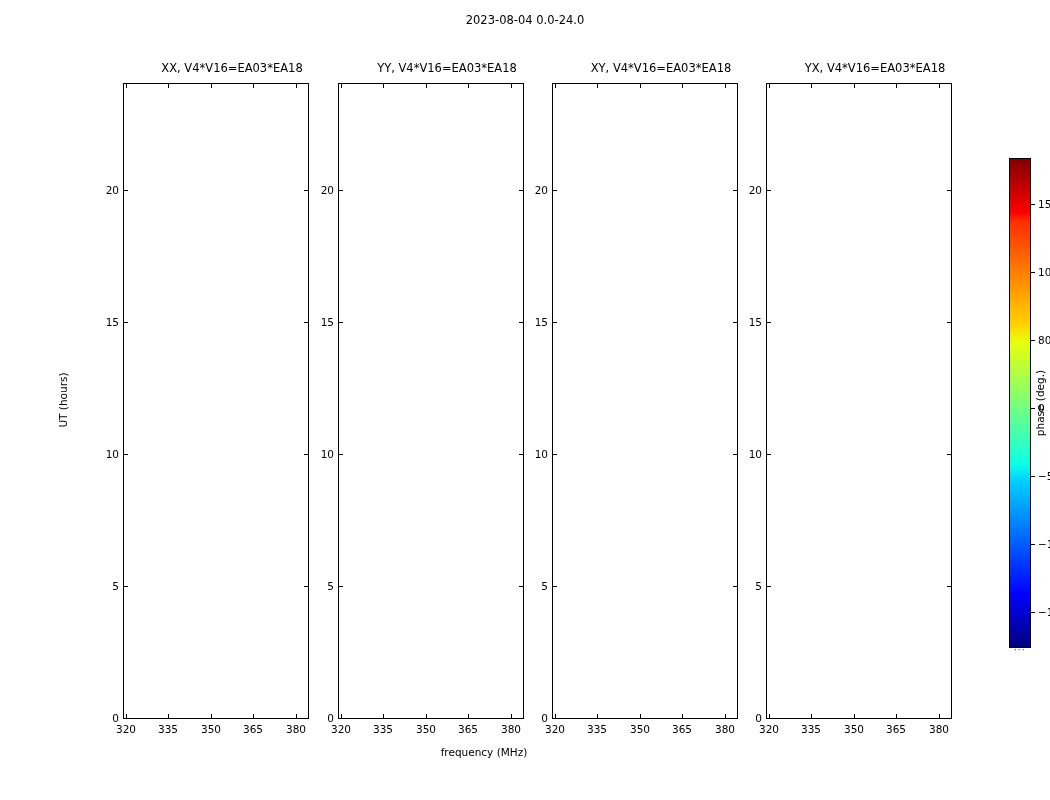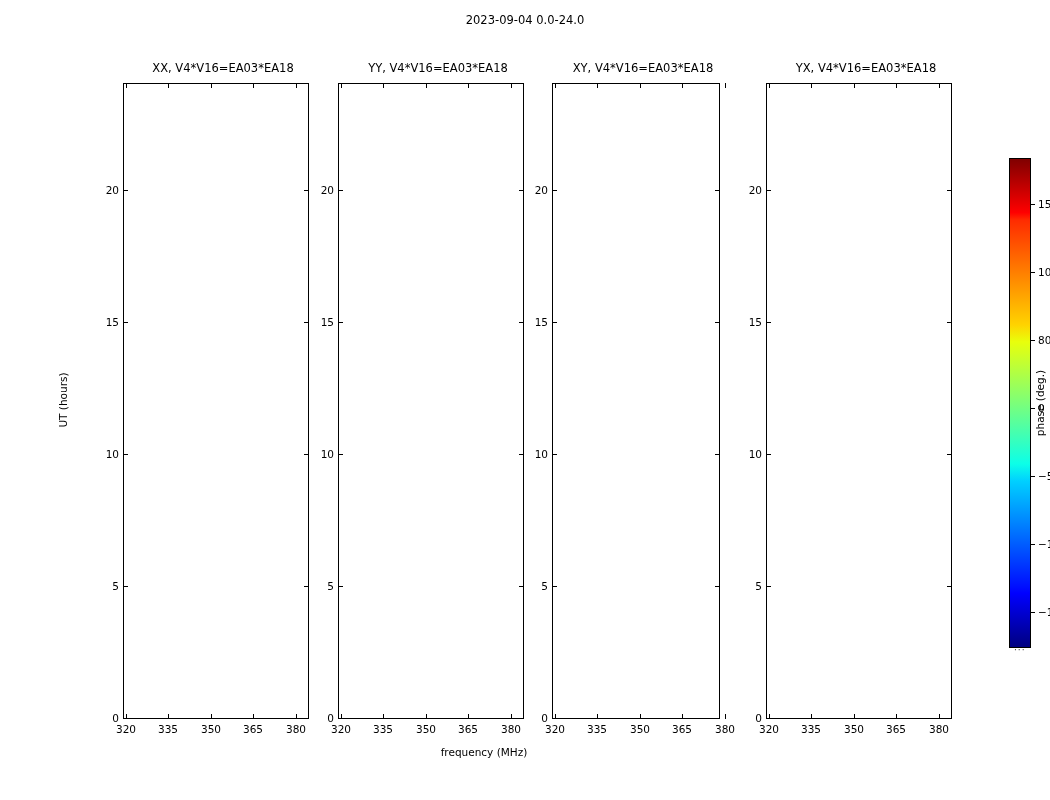--- a/index.html
+++ b/index.html
@@ -35,21 +35,21 @@
     top: 0;
     width: 100%;
     height: 100%;
     border: 1px solid #000000;
     box-sizing: border-box;
     background: #ffffff;
   }
   .panel .ptitle {
     position: absolute;
     top: -22px;
-    left: 7px;
+    left: 16px;
     width: 100%;
     text-align: center;
     font-size: 11.5px;
     white-space: nowrap;
   }
   
   .ytick {
     position: absolute;
     left: 0;
     width: 5px;
@@ -149,21 +149,21 @@
     left: 1014px;
     top: 645px;
     font-size: 9px;
     color: #444;
     letter-spacing: 1px;
   }
 </style>
 </head>
 <body>
 
-<div class="fig-title">2023-09-04 0.0-24.0</div>
+<div class="fig-title">2023-08-04 0.0-24.0</div>
 
 <div class="panel" id="panel-0" style="left:123px; width:186px;">
   <div class="ptitle">XX, V4*V16=EA03*EA18</div>
   <div class="axes"></div>
 
   <div class="ytick" style="top:635px;"></div>
   <div class="ytick-r" style="top:635px;"></div>
   <div class="ylabel-txt" style="top:635px;">0</div>
   <div class="ytick" style="top:503px;"></div>
   <div class="ytick-r" style="top:503px;"></div>
@@ -223,21 +223,21 @@
   <div class="xtick-t" style="left:88px;"></div>
   <div class="xlabel-txt" style="left:88px;">350</div>
   <div class="xtick" style="left:130px;"></div>
   <div class="xtick-t" style="left:130px;"></div>
   <div class="xlabel-txt" style="left:130px;">365</div>
   <div class="xtick" style="left:173px;"></div>
   <div class="xtick-t" style="left:173px;"></div>
   <div class="xlabel-txt" style="left:173px;">380</div>
 </div>
 
-<div class="panel" id="panel-2" style="left:552px; width:168px;">
+<div class="panel" id="panel-2" style="left:552px; width:186px;">
   <div class="ptitle">XY, V4*V16=EA03*EA18</div>
   <div class="axes"></div>
   <div class="ytick" style="top:635px;"></div>
   <div class="ytick-r" style="top:635px;"></div>
   <div class="ylabel-txt" style="top:635px;">0</div>
   <div class="ytick" style="top:503px;"></div>
   <div class="ytick-r" style="top:503px;"></div>
   <div class="ylabel-txt" style="top:503px;">5</div>
   <div class="ytick" style="top:371px;"></div>
   <div class="ytick-r" style="top:371px;"></div>

